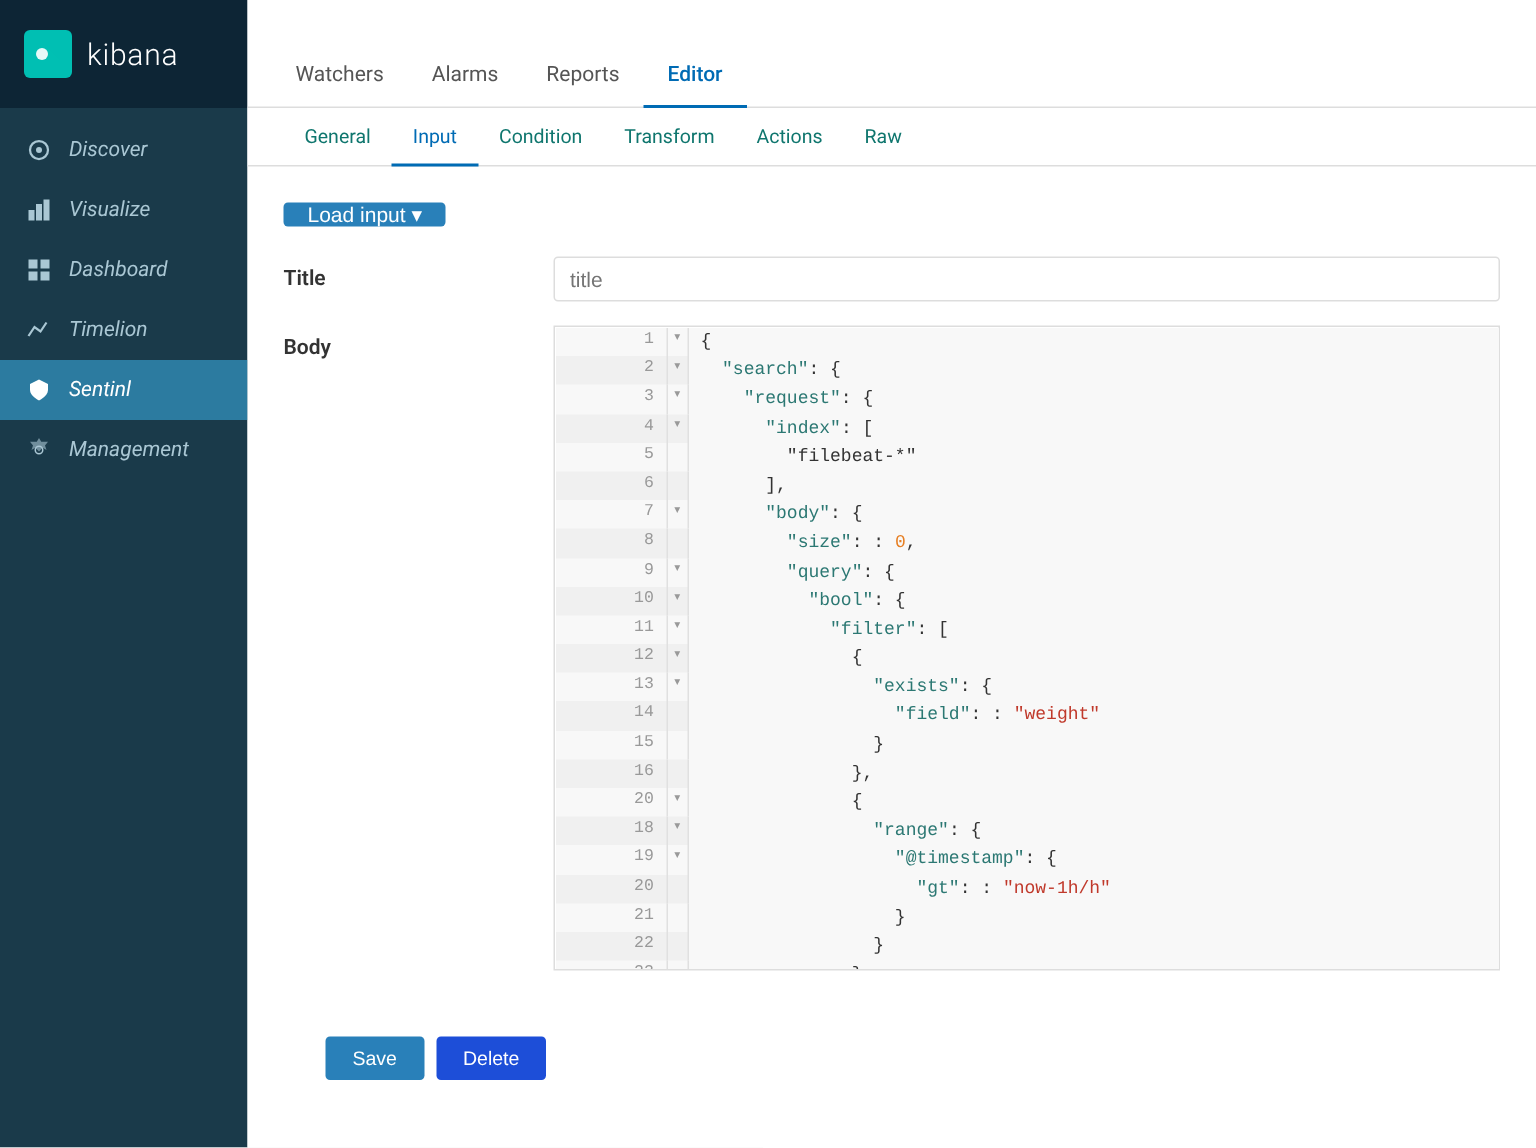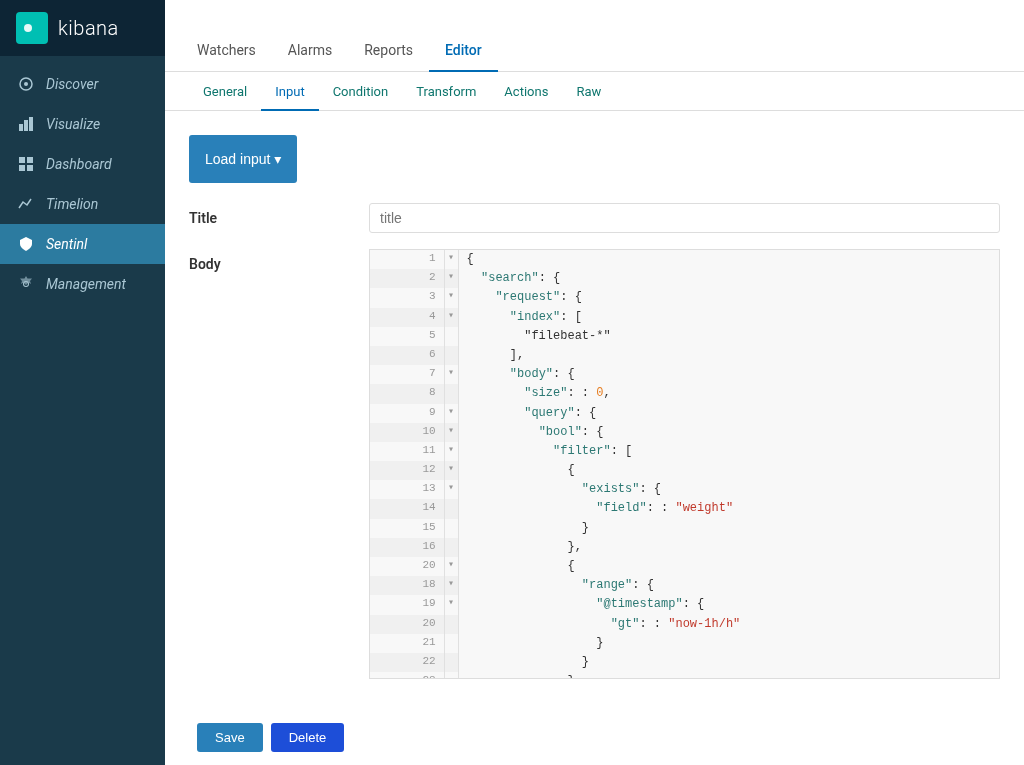--- a/index.html
+++ b/index.html
@@ -12,21 +12,21 @@
       color: #fff;
       display: flex;
       flex-direction: column;
       flex-shrink: 0;
     }
     .sidebar-logo {
       display: flex;
       align-items: center;
       padding: 12px 16px;
       background: #0d2535;
-      height: 56px;
+      height: 72px;
     }
     .sidebar-logo-icon {
       width: 32px;
       height: 32px;
       background: #00bfb3;
       border-radius: 4px;
       display: flex;
       align-items: center;
       justify-content: center;
       margin-right: 10px;
@@ -103,21 +103,21 @@
     }
     .subtab.active { color: #006bb4; border-bottom: 2px solid #006bb4; }
 
     
     .form-area { padding: 24px 24px 16px; }
 
     .load-input-btn {
       background: #2980b9;
       color: #fff;
       border: none;
-      padding: 16px 16px;
+      padding: 0 16px;
       font-size: 14px;
       border-radius: 3px;
       cursor: pointer;
       display: flex;
       align-items: center;
       gap: 8px;
       margin-bottom: 20px;
     }
 
     .field-row {
@@ -196,20 +196,21 @@
     .code-line:nth-child(odd) .line-fold { background-color: inherit; }
     .line-code .key { color: #2c7873; }
     .line-code .str { color: #c0392b; }
     .line-code .num { color: #e67e22; }
 
     
     .bottom-actions {
       padding: 12px 32px;
       display: flex;
       gap: 8px;
+      margin-left: 20px;
     }
     .btn-save {
       background: #2980b9;
       color: #fff;
       border: none;
       padding: 7px 18px;
       font-size: 13px;
       border-radius: 3px;
       cursor: pointer;
     }

